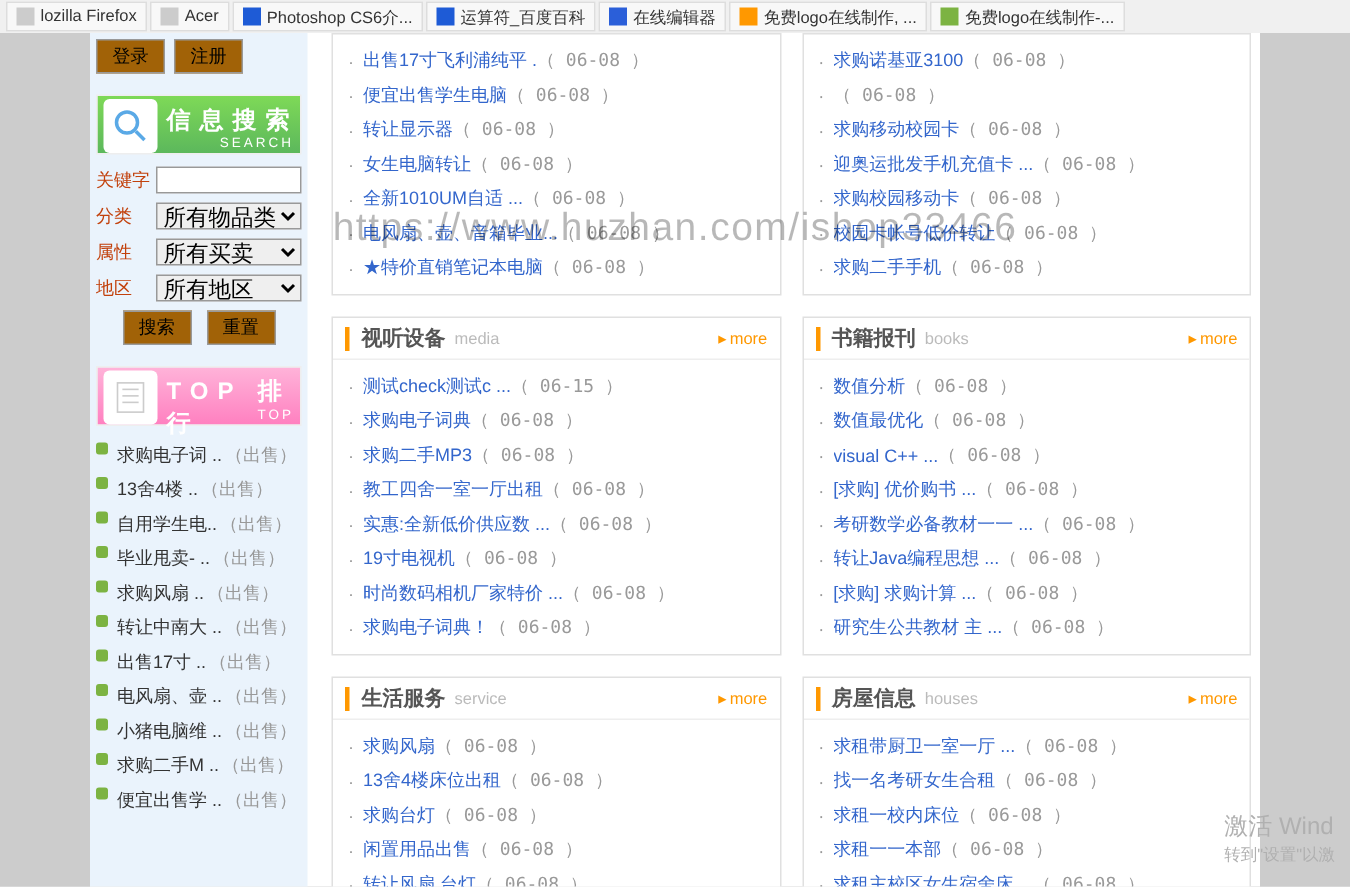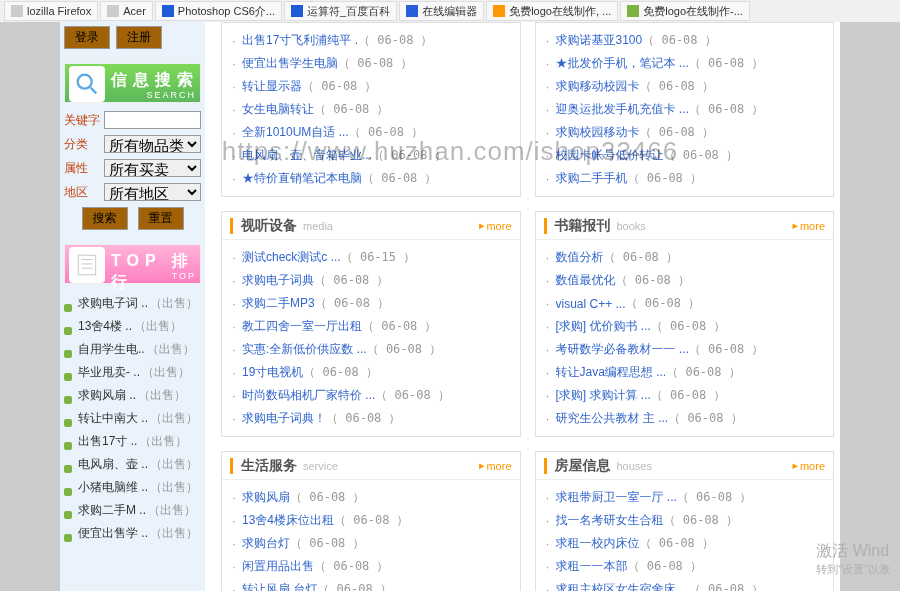--- a/index.html
+++ b/index.html
@@ -17,21 +17,21 @@
 .panel-header.top { background: linear-gradient(180deg, #ffb3d9 0%, #ff80c0 100%); }
 .panel-header .icon-box { position: absolute; left: 4px; top: 2px; width: 36px; height: 36px; background: #fff; border-radius: 4px; display: flex; align-items: center; justify-content: center; }
 .panel-header .title { position: absolute; left: 46px; top: 6px; color: #fff; font-size: 16px; font-weight: bold; letter-spacing: 6px; font-family: "SimHei", sans-serif; }
 .panel-header .subtitle { position: absolute; right: 4px; bottom: 2px; color: #fff; font-size: 9px; letter-spacing: 2px; }
 .search-row { display: flex; align-items: center; margin-bottom: 6px; gap: 4px; }
 .search-row label { width: 36px; color: #c2410c; }
 .search-row input[type=text] { flex: 1; border: 1px solid #999; height: 18px; width: 90px; }
 .search-row select { flex: 1; border: 1px solid #999; font-size: 15px; height: 18px; width: 90px; }
 .search-btns { display: flex; gap: 10px; justify-content: center; margin-top: 6px; margin-bottom: 14px; }
 .rank-list { list-style: none; }
-.rank-item { display: flex; align-items: flex-end; padding: 3px 0; font-size: 12px; }
+.rank-item { display: flex; align-items: flex-start; padding: 3px 0; font-size: 12px; }
 .rank-bullet { width: 8px; height: 8px; background: #7cb342; border-radius: 2px; margin-right: 6px; flex-shrink: 0; }
 .rank-link { color: #333; text-decoration: none; white-space: nowrap; overflow: hidden; }
 .rank-tag { color: #999; margin-left: 2px; }
 .main { flex: 1; display: flex; gap: 14px; padding: 0 6px; }
 .col { flex: 1; }
 .section { border: 1px solid #e0e0e0; margin-bottom: 14px; background: #fff; }
 .section-head { display: flex; align-items: center; height: 28px; padding: 0 8px; border-bottom: 1px solid #eee; }
 .section-bar { width: 3px; height: 16px; background: #ff9800; margin-right: 8px; }
 .section-title { font-family: "SimHei", sans-serif; font-size: 14px; color: #555; font-weight: bold; }
 .section-sub { color: #bbb; font-size: 11px; margin-left: 6px; }
@@ -327,21 +327,20 @@
   <div class="col" id="col-right">
             <div class="section noheader">
               <ul class="item-list">
                 <li>
                   <span class="dot">·</span>
                   <a class="item-link">求购诺基亚3100</a>
                   <span class="date-wrap"> （ 06-08 ）</span>
                 </li>
                 <li>
                   <span class="dot">·</span>
-                  <a class="item-link star">★批发价手机，笔记本 ...</a>
                   <span class="date-wrap"> （ 06-08 ）</span>
                 </li>
                 <li>
                   <span class="dot">·</span>
                   <a class="item-link">求购移动校园卡</a>
                   <span class="date-wrap"> （ 06-08 ）</span>
                 </li>
                 <li>
                   <span class="dot">·</span>
                   <a class="item-link">迎奥运批发手机充值卡 ...</a>

